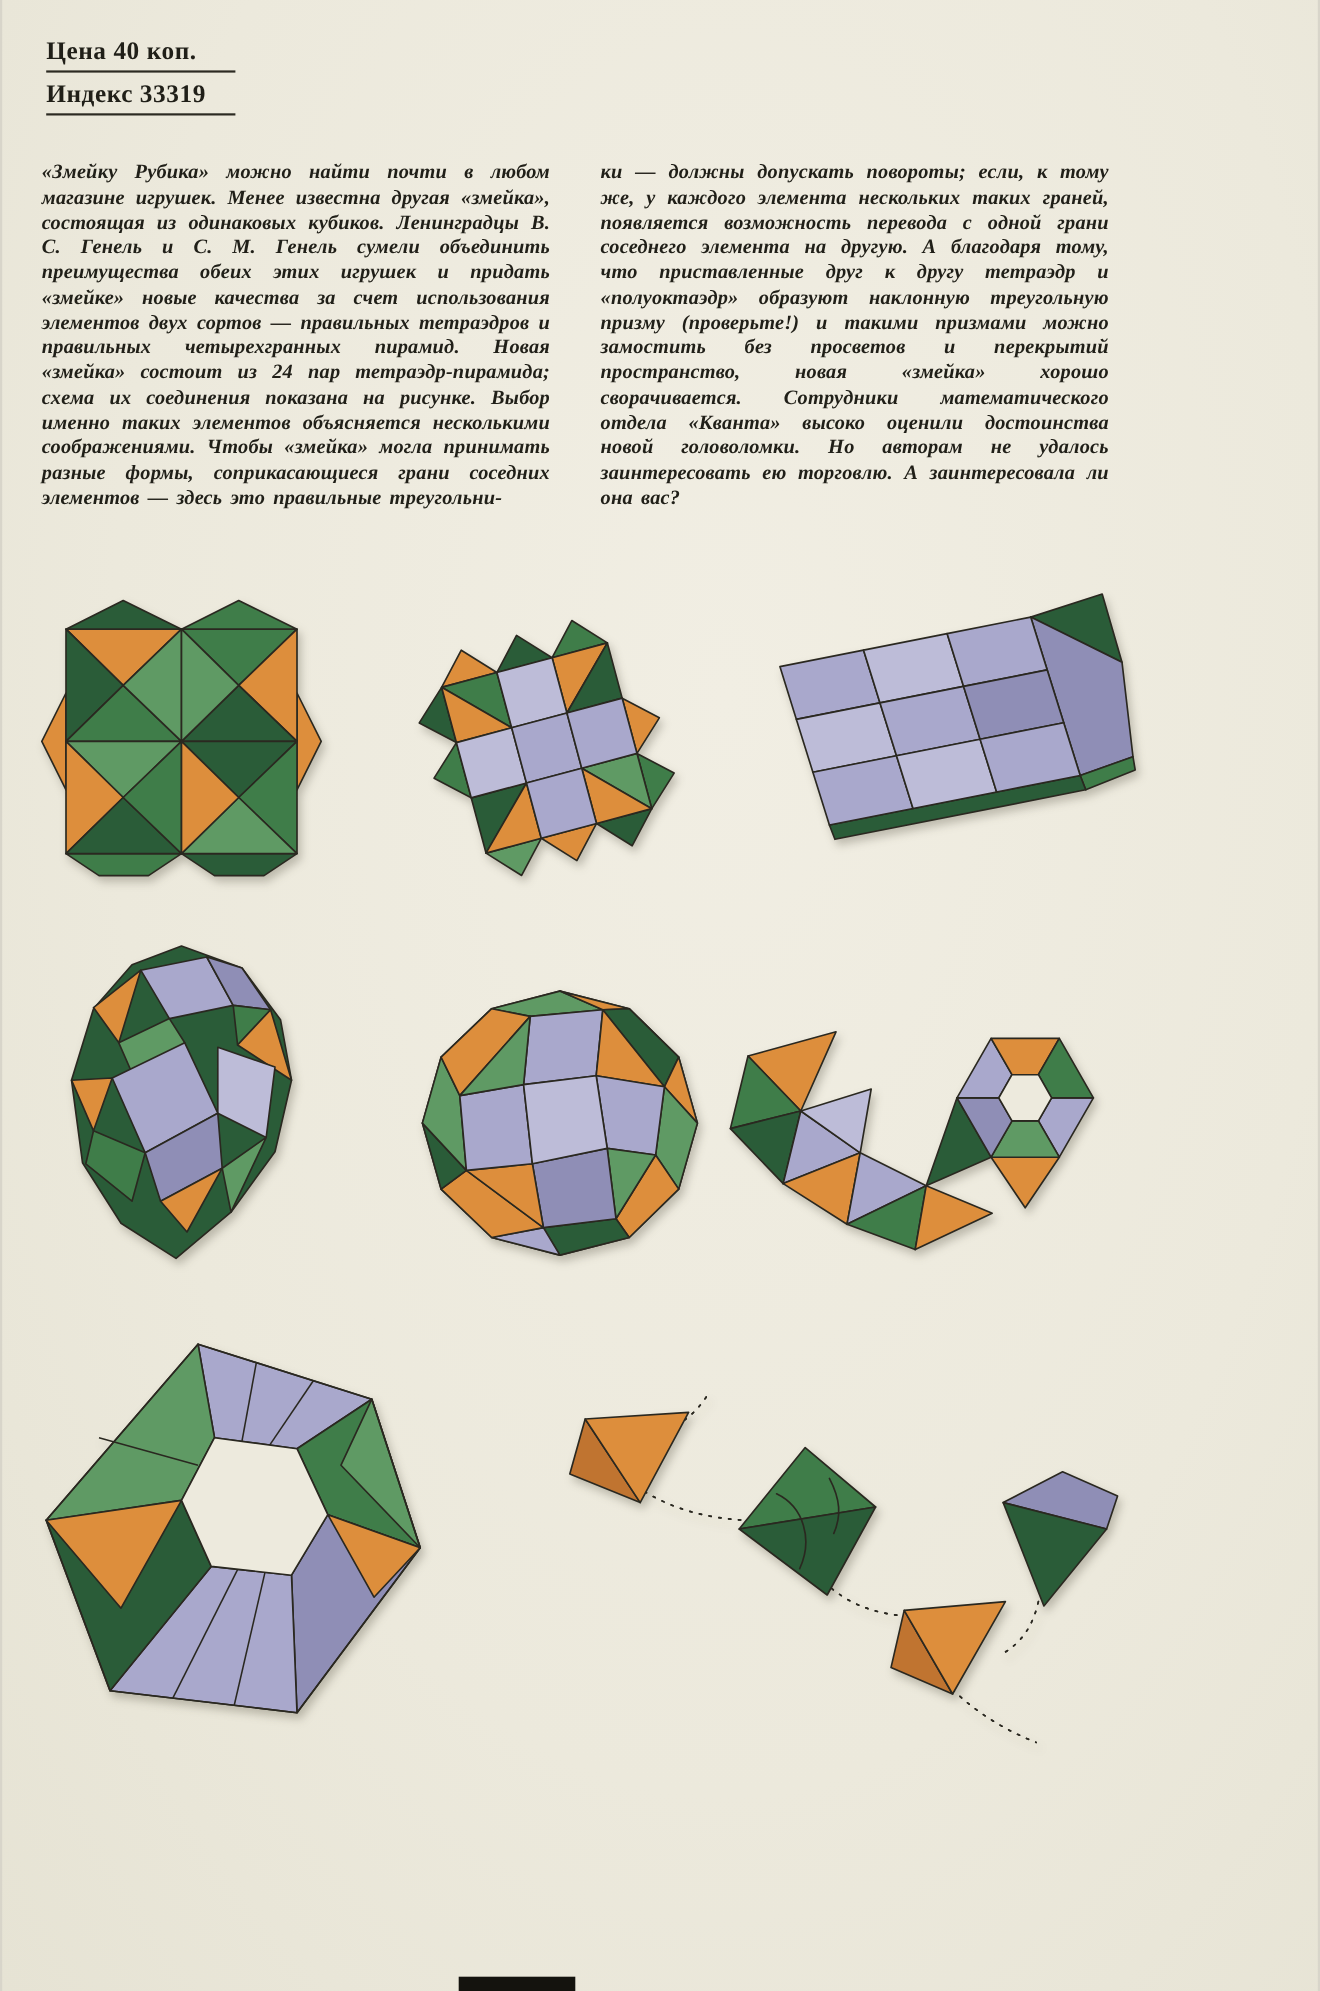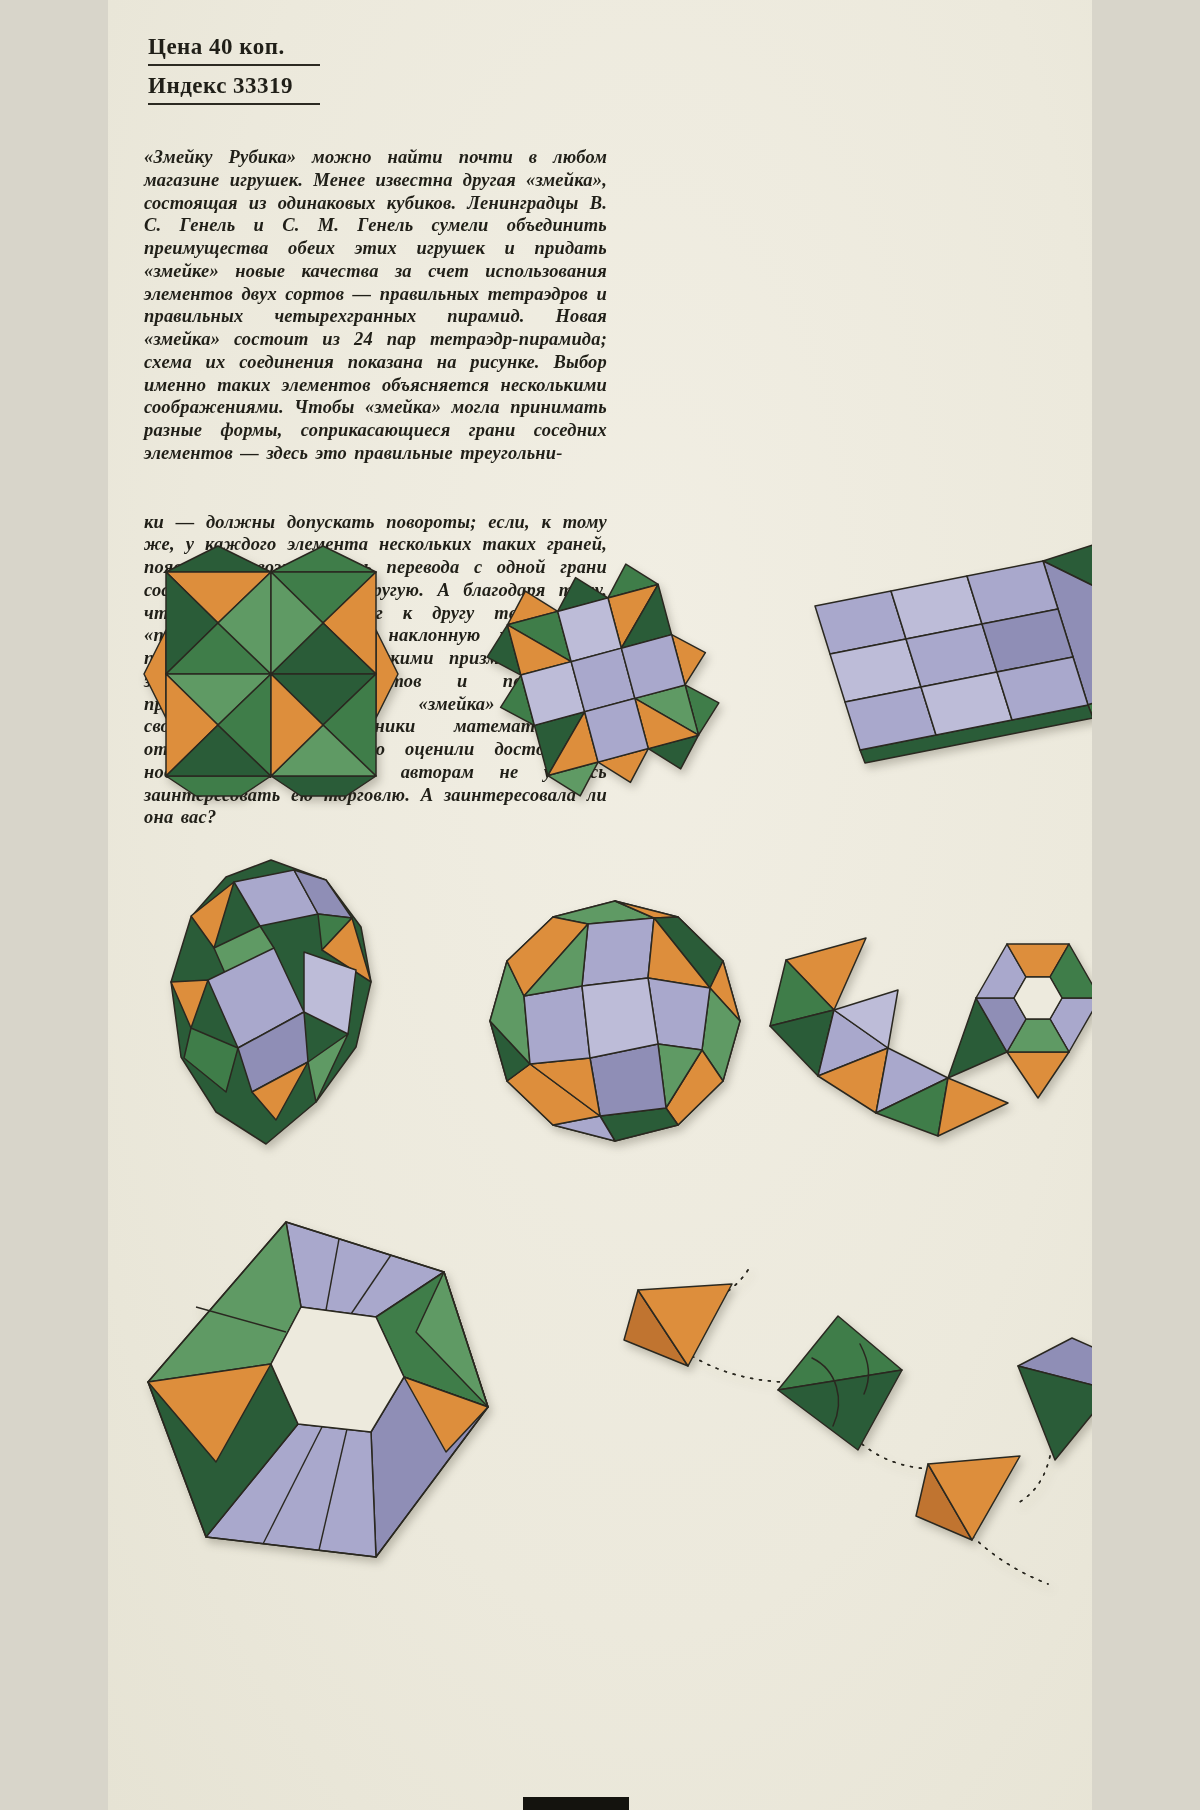--- a/index.html
+++ b/index.html
@@ -4,31 +4,31 @@
 <style>
   :root{
     --orange:#dd8e3c; --orange-d:#c07430;
     --green:#3f7d49; --green-d:#2a5c38; --green-l:#5f9a64;
     --lav:#a9a8cc; --lav-d:#8f8eb6; --lav-l:#bdbcd8;
     --paper:#edeadd; --outline:#2a2820; --ink:#201f18;
   }
   *{box-sizing:border-box;}
   html,body{margin:0;padding:0;background:#d8d5ca;}
   .page{
-    position:relative;width:984px;height:1810px;margin:0 auto;
+    position:relative;width:1196px;height:1810px;margin:0 auto;
     background:radial-gradient(ellipse at 55% 35%, #f1eee3 0%, #ece9dc 60%, #e6e3d4 100%);
     font-family:"Liberation Serif", serif;color:var(--ink);overflow:hidden;padding-left:24px;
   }
   .header{position:absolute;left:40px;top:34px;}
   .hline{
     display:block;font-weight:bold;font-size:23px;letter-spacing:.5px;
     border-bottom:2.5px solid #2c2a22;padding:0 10px 4px 0;min-width:172px;
   }
   .hline + .hline{margin-top:7px;}
-  .article{position:absolute;left:36px;top:146px;width:970px;display:flex;gap:46px;flex-direction:column;}
+  .article{position:absolute;left:36px;top:146px;width:970px;display:flex;gap:46px;}
   .col{
     width:463px;text-align:justify;font-style:italic;font-weight:bold;
     font-size:18.5px;line-height:1.23;word-spacing:.14em;letter-spacing:.01em;
   }
   .fig{position:absolute;}
   .fig svg{display:block;overflow:visible;filter:drop-shadow(3px 5px 4px rgba(45,40,22,.25));}
   .fig polygon,.fig path,.fig rect{stroke:var(--outline);stroke-width:1.5;stroke-linejoin:round;}
   .fig line{stroke:var(--outline);stroke-width:1.4;}
   .f-or{fill:var(--orange);} .f-od{fill:var(--orange-d);}
   .f-gr{fill:var(--green);} .f-gd{fill:var(--green-d);} .f-gl{fill:var(--green-l);}

